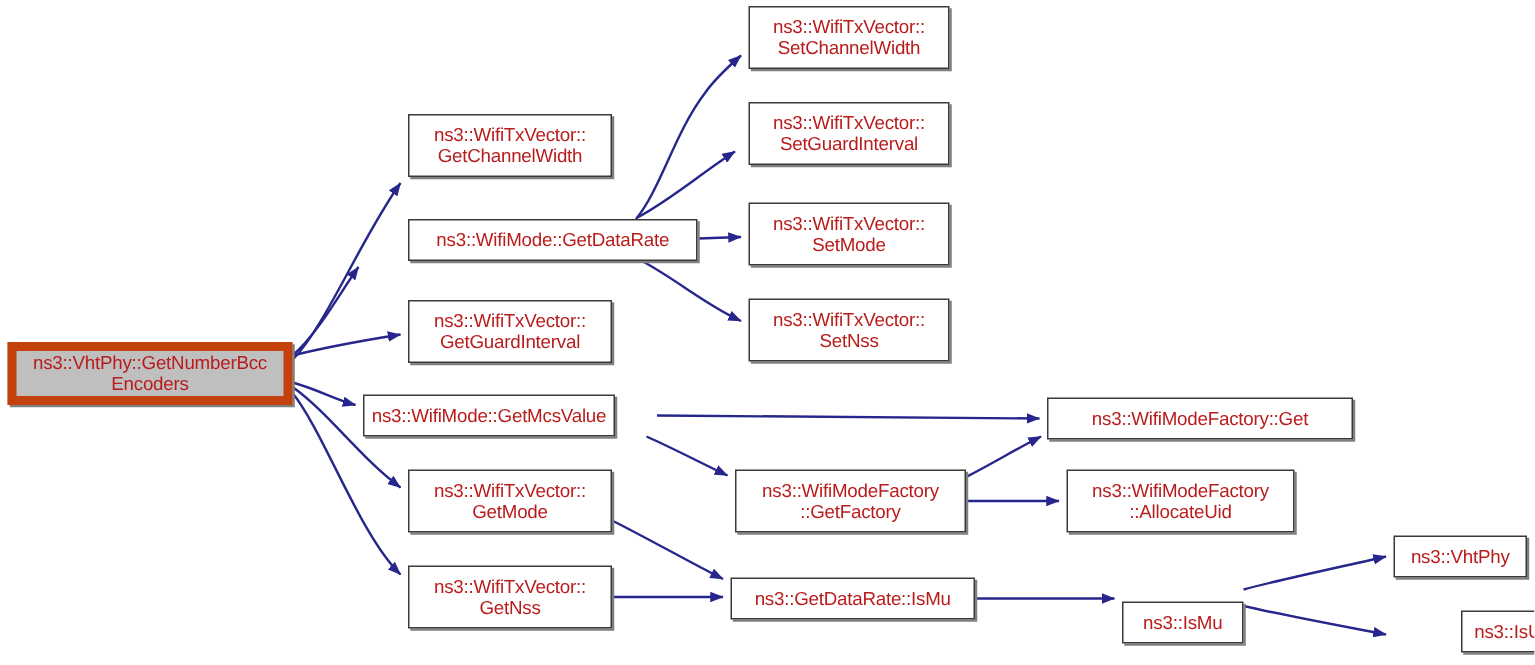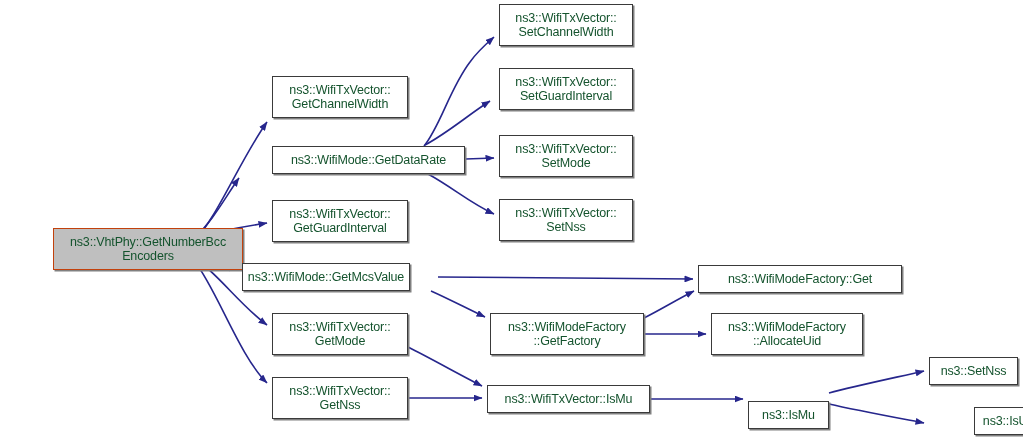--- a/index.html
+++ b/index.html
@@ -21,36 +21,35 @@
     top: 0;
     width: 1023px;
     height: 443px;
     pointer-events: none;
   }
   .node {
     position: absolute;
     box-sizing: border-box;
     border: 1px solid #3a3a3a;
     background: #ffffff;
-    color: #14532d;
+    color: #b91c1c;
     display: flex;
     align-items: center;
     justify-content: center;
     text-align: center;
     font-size: 12.5px;
     line-height: 14px;
     letter-spacing: -0.15px;
     box-shadow: 1.5px 1.5px 0 0 #808080;
     white-space: pre-line;
     padding: 0 3px;
   }
   .node.root {
     background: #bfbfbf;
-    border: 1px solid #c2410c;
-    margin-left: 48px;
+    border: 6px solid #c2410c;
   }
 </style>
 </head>
 <body>
 
 <div id="callgraph">
   <svg id="edge-layer" viewBox="0 0 1023 443" width="1023" height="443" xmlns="http://www.w3.org/2000/svg">
     <defs>
       <marker id="arrowhead" markerWidth="9" markerHeight="7" refX="8.5" refY="3.5" orient="auto" markerUnits="userSpaceOnUse">
         <polygon points="0,0 9,3.5 0,7" fill="#26268c"></polygon>
@@ -97,18 +96,18 @@
 SetGuardInterval</div>
       <div class="node" style="left: 499px; top: 135px; width: 134px; height: 42px;">ns3::WifiTxVector::
 SetMode</div>
       <div class="node" style="left: 499px; top: 199px; width: 134px; height: 42px;">ns3::WifiTxVector::
 SetNss</div>
       <div class="node" style="left: 490px; top: 313px; width: 154px; height: 42px;">ns3::WifiModeFactory
 ::GetFactory</div>
       <div class="node" style="left: 698px; top: 265px; width: 204px; height: 28px;">ns3::WifiModeFactory::Get</div>
       <div class="node" style="left: 711px; top: 313px; width: 152px; height: 42px;">ns3::WifiModeFactory
 ::AllocateUid</div>
-      <div class="node" style="left: 487px; top: 385px; width: 163px; height: 28px;">ns3::WifiTxVector::IsMu</div>
+      <div class="node" style="left: 487px; top: 385px; width: 163px; height: 28px;">ns3::GetDataRate::IsMu</div>
       <div class="node" style="left: 748px; top: 385px; width: 81px; height: 28px; margin-top: 16px;">ns3::IsMu</div>
-      <div class="node" style="left: 929px; top: 357px; width: 89px; height: 28px;">ns3::SetNss</div>
+      <div class="node" style="left: 929px; top: 357px; width: 89px; height: 28px;">ns3::VhtPhy</div>
       <div class="node" style="left: 974px; top: 407px; width: 82px; height: 28px;">ns3::IsUlMu</div>
     </div>
 </div>
 
 </body></html>

